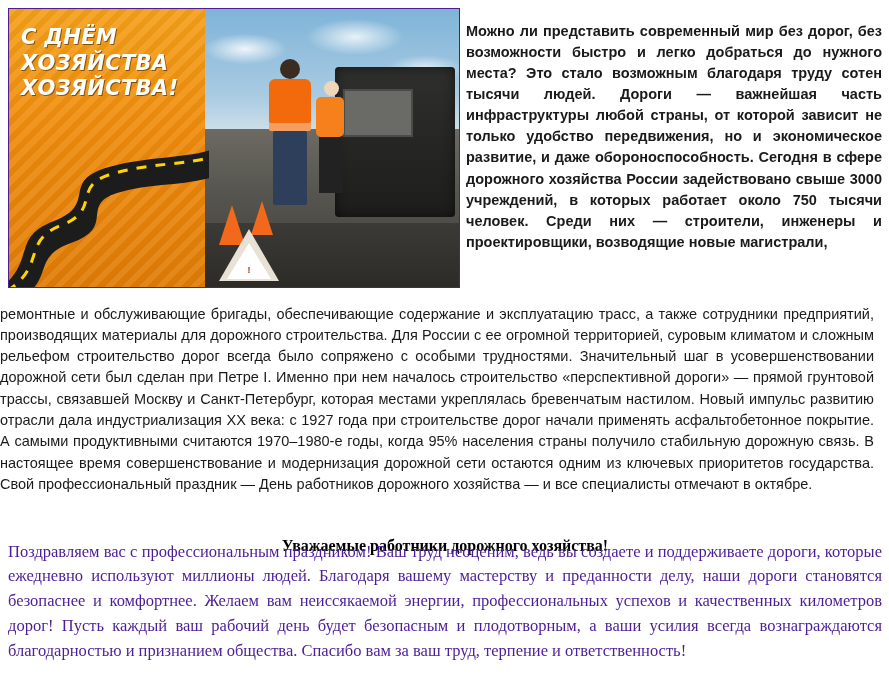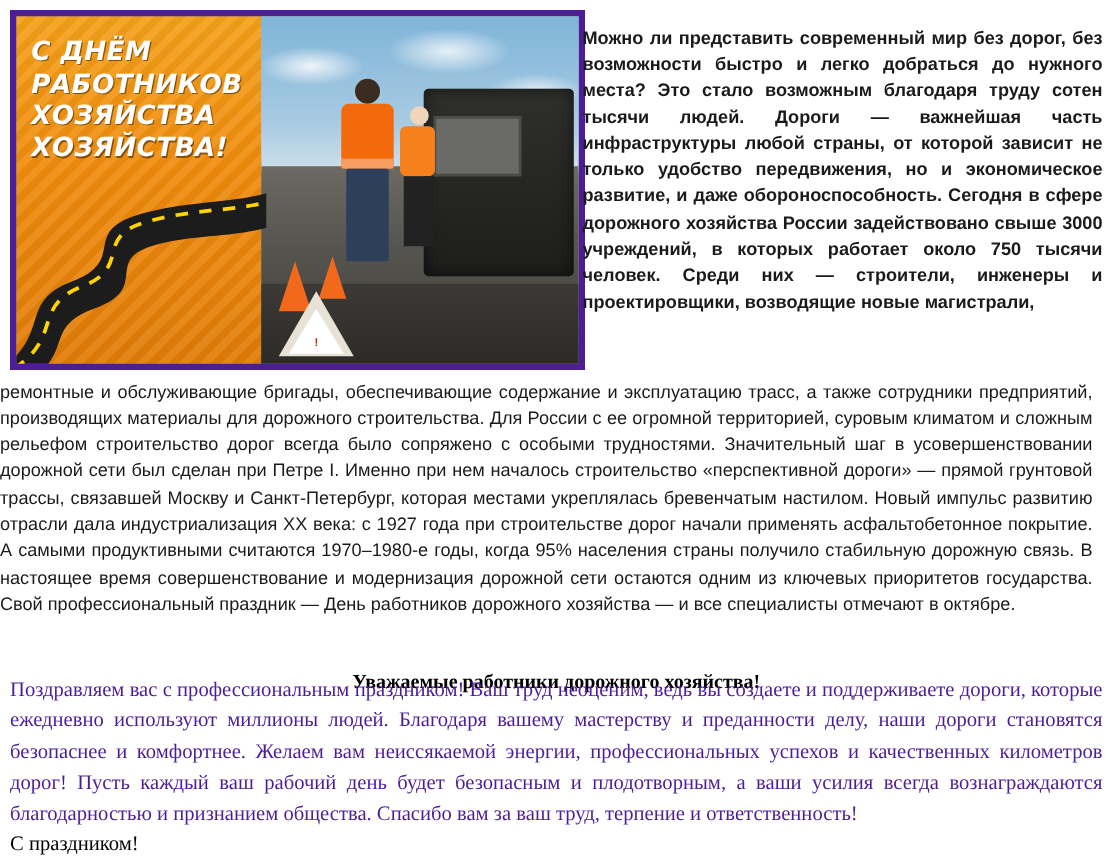--- a/index.html
+++ b/index.html
@@ -28,21 +28,21 @@
     position: relative;
   }
 
   .poster {
     position: absolute;
     left: 8px;
     top: 8px;
     width: 450px;
     height: 278px;
     overflow: hidden;
-    border: 5px solid #4c1d95;
+    border: 1px solid #4c1d95;
     background: #6f7a82;
   }
   
   .poster-left {
     position: absolute;
     left: 0;
     top: 0;
     width: 196px;
     height: 278px;
     background:
@@ -287,21 +287,20 @@
 <div class="page">
 
   <div class="top-row">
 
     <div class="poster">
 
       <div class="poster-left"></div>
 
       <div class="poster-title">
         <div>С ДНЁМ</div>
-        <div>РАБОТНИКОВ</div>
         <div>ХОЗЯЙСТВА</div>
         <div>ХОЗЯЙСТВА!</div>
       </div>
 
       <svg class="road-graphic" viewBox="0 0 210 150">
         <path d="M-5,150 C40,120 10,95 55,78 C100,61 60,38 110,24 C150,13 185,16 215,6 L215,34 C180,44 150,40 118,50 C80,62 118,84 72,100 C36,113 52,130 30,150 Z" fill="#1c1c1c"></path>
         <path d="M8,148 C48,122 22,98 63,82 C104,66 70,42 116,30 C152,20 185,22 213,14" fill="none" stroke="#ffd400" stroke-width="3" stroke-dasharray="10 9"></path>
       </svg>
 
       <div class="poster-photo">
@@ -326,15 +325,14 @@
       </div>
     </div>
 
     <p class="intro-text">Можно ли представить современный мир без дорог, без возможности быстро и легко добраться до нужного места? Это стало возможным благодаря труду сотен тысячи людей. Дороги — важнейшая часть инфраструктуры любой страны, от которой зависит не только удобство передвижения, но и экономическое развитие, и даже обороноспособность. Сегодня в сфере дорожного хозяйства России задействовано свыше 3000 учреждений, в которых работает около 750 тысячи человек. Среди них — строители, инженеры и проектировщики, возводящие новые магистрали,</p>
   </div>
 
   <p class="body-text">ремонтные и обслуживающие бригады, обеспечивающие содержание и эксплуатацию трасс, а также сотрудники предприятий, производящих материалы для дорожного строительства. Для России с ее огромной территорией, суровым климатом и сложным рельефом строительство дорог всегда было сопряжено с особыми трудностями. Значительный шаг в усовершенствовании дорожной сети был сделан при Петре I. Именно при нем началось строительство «перспективной дороги» — прямой грунтовой трассы, связавшей Москву и Санкт-Петербург, которая местами укреплялась бревенчатым настилом. Новый импульс развитию отрасли дала индустриализация XX века: с 1927 года при строительстве дорог начали применять асфальтобетонное покрытие. А самыми продуктивными считаются 1970–1980-е годы, когда 95% населения страны получило стабильную дорожную связь. В настоящее время совершенствование и модернизация дорожной сети остаются одним из ключевых приоритетов государства. Свой профессиональный праздник — День работников дорожного хозяйства — и все специалисты отмечают в октябре.</p>
 
   <div class="greeting-heading">Уважаемые работники дорожного хозяйства!</div>
   <p class="greeting-text">Поздравляем вас с профессиональным праздником! Ваш труд неоценим, ведь вы создаете и поддерживаете дороги, которые ежедневно используют миллионы людей. Благодаря вашему мастерству и преданности делу, наши дороги становятся безопаснее и комфортнее. Желаем вам неиссякаемой энергии, профессиональных успехов и качественных километров дорог! Пусть каждый ваш рабочий день будет безопасным и плодотворным, а ваши усилия всегда вознаграждаются благодарностью и признанием общества. Спасибо вам за ваш труд, терпение и ответственность!</p>
-  <div class="closing-text"> С праздником!</div>
 
 </div>
 
 </body></html>

